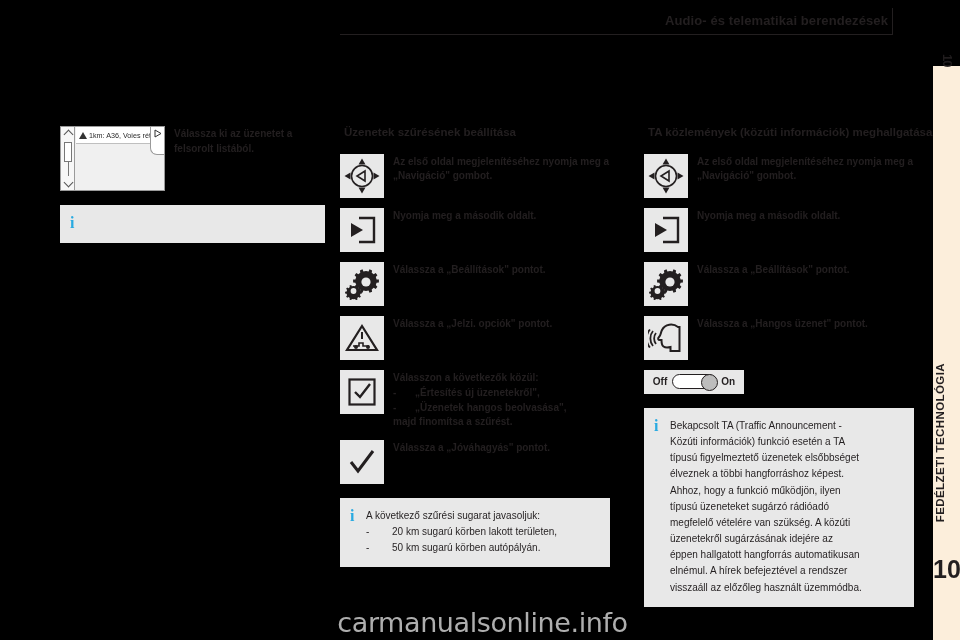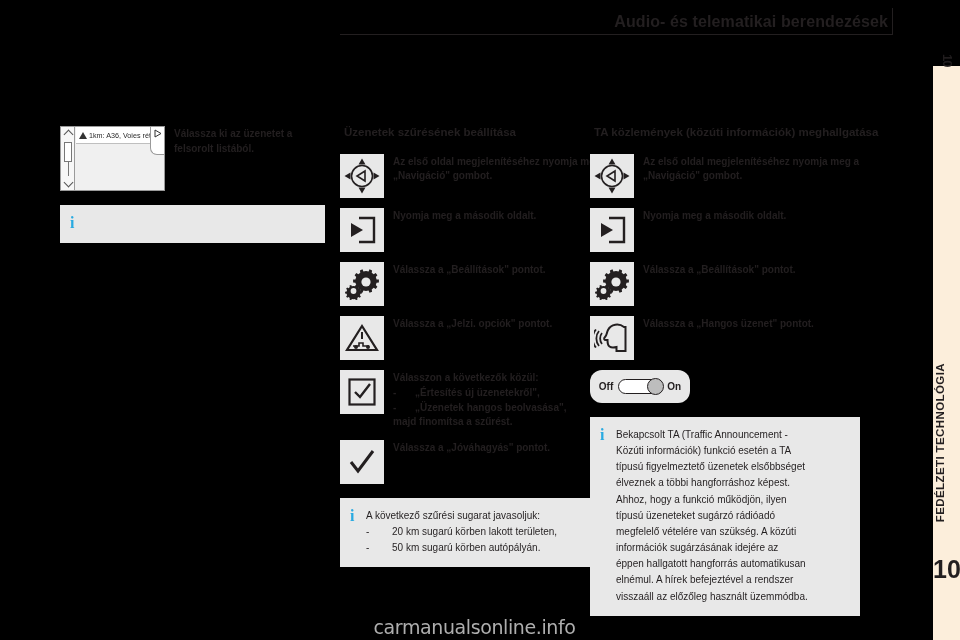--- a/index.html
+++ b/index.html
@@ -13,21 +13,21 @@
   #page {
     position: relative;
     width: 960px; height: 640px;
     background: #000;
   }
 
   
   .header-title {
     position: absolute;
     top: 13px; right: 72px;
-    font-size: 16px;
+    font-size: 13px;
     font-weight: bold;
     color: #231f20;
     letter-spacing: .1px;
     white-space: nowrap;
   }
   .header-rule {
     position: absolute;
     top: 34px; left: 340px; right: 68px;
     height: 1px;
     background: #231f20;
@@ -79,21 +79,21 @@
     color: #231f20;
     writing-mode: vertical-rl;
     letter-spacing: -1px;
     opacity: .92;
   }
 
   
   .col { position: absolute; top: 126px; }
   .col-left   { left: 60px;  width: 265px; }
   .col-mid    { left: 340px; width: 270px; }
-  .col-right  { left: 590px; width: 270px; }
+  .col-right  { left: 644px; width: 270px; }
 
   .col-heading {
     font-size: 11.5px;
     font-weight: bold;
     color: #231f20;
     margin: 0 0 14px 4px;
     line-height: 1.2;
     white-space: nowrap;
   }
 
@@ -116,28 +116,27 @@
     font-size: 10px;
     font-weight: bold;
     color: #231f20;
     line-height: 1.45;
     padding-top: 1px;
   }
 
   
   .toggle-box {
     flex: 0 0 100px;
-    width: 100px; height: 33px;
+    width: 100px; height: 24px;
     background: #e8e8e8;
     display: flex;
     align-items: center;
     justify-content: center;
     margin-right: 9px;
     gap: 5px;
-    border-radius: 12px;
   }
   .toggle-lbl {
     font-size: 10px;
     font-weight: bold;
     color: #231f20;
   }
   .toggle-track {
     position: relative;
     width: 44px; height: 15px;
     border: 1.6px solid #231f20;
@@ -254,24 +253,24 @@
     line-height: 1.45;
   }
   .sub-dash { flex: 0 0 22px; }
 
   
   svg { display: block; }
 
   
   .watermark {
     position: absolute;
-    left: 8px; bottom: 2px;
+    left: 16px; bottom: 2px;
     width: 933px;
     text-align: center;
-    font-size: 19px;
+    font-size: 27px;
     color: #aeaeae;
     letter-spacing: -.4px;
     font-family: "DejaVu Sans", sans-serif;
     white-space: nowrap;
   }
 </style>
 </head>
 <body>
 
 <div id="page">
@@ -486,21 +485,21 @@
     <div class="info-box">
       <div class="info-i">i</div>
       <div class="info-text">
         <div>Bekapcsolt TA (Traffic Announcement -</div>
         <div>Közúti információk) funkció esetén a TA</div>
         <div>típusú figyelmeztető üzenetek elsőbbséget</div>
         <div>élveznek a többi hangforráshoz képest.</div>
         <div>Ahhoz, hogy a funkció működjön, ilyen</div>
         <div>típusú üzeneteket sugárzó rádióadó</div>
         <div>megfelelő vételére van szükség. A közúti</div>
-        <div>információk sugárzásának idejére az</div>
+        <div>üzenetekről sugárzásának idejére az</div>
         <div>éppen hallgatott hangforrás automatikusan</div>
         <div>elnémul. A hírek befejeztével a rendszer</div>
         <div>visszaáll az előzőleg használt üzemmódba.</div>
       </div>
     </div>
   </div>
 
   <div class="watermark">carmanualsonline.info</div>
 
 </div>

